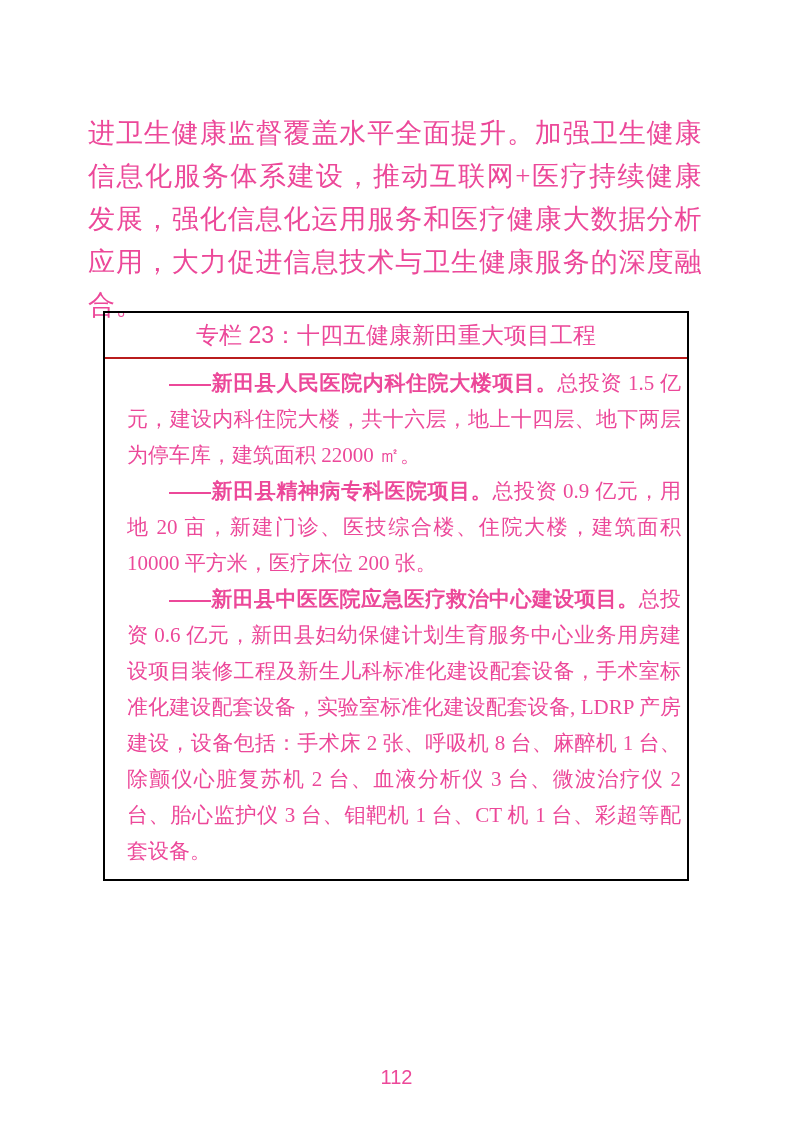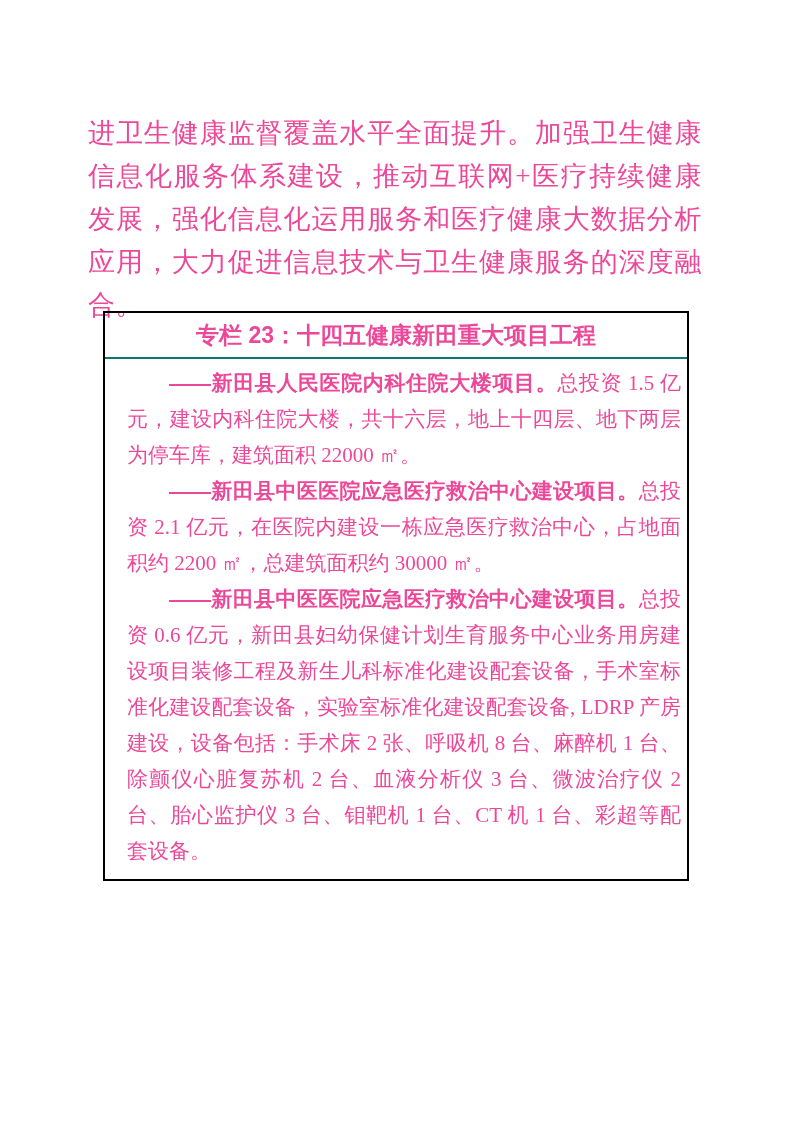--- a/index.html
+++ b/index.html
@@ -32,24 +32,24 @@
   
   .panel {
     position: absolute;
     left: 103px;
     top: 292px;
     width: 586px;
     border: 2px solid #000000;
     box-sizing: border-box;
   }
   .panel-title {
-    border-bottom: 2px solid #0f766e;
+    border-bottom: 2px solid #b91c1c;
     text-align: center;
     font-family: "Liberation Sans", sans-serif;
-    font-weight: bold;
+    font-weight: normal;
     font-size: 23px;
     line-height: 30px;
     padding: 7px 4px;
   }
   .panel-body {
     padding: 6px 6px 10px 22px;
     font-size: 21px;
     line-height: 36px;
     text-align: justify;
   }
@@ -79,22 +79,23 @@
 <div class="page">
 
   <p class="intro">进卫生健康监督覆盖水平全面提升。加强卫生健康信息化服务体系建设，推动互联网+医疗持续健康发展，强化信息化运用服务和医疗健康大数据分析应用，大力促进信息技术与卫生健康服务的深度融合。</p>
 
   <div class="panel">
     <div class="panel-title">专栏 23：十四五健康新田重大项目工程</div>
 
     <div class="panel-body">
       <p class="item"><span class="item-heading">——新田县人民医院内科住院大楼项目。</span><span>总投资 1.5 亿元，建设内科住院大楼，共十六层，地上十四层、地下两层为停车库，建筑面积 22000 ㎡。</span></p>
 
+      <p class="item"><span class="item-heading">——新田县精神病专科医院项目。</span><span>总投资 0.9 亿元，用地 20 亩，新建门诊、医技综合楼、住院大楼，建筑面积 10000 平方米，医疗床位 200 张。</span></p>
 
-      <p class="item"><span class="item-heading">——新田县中医医院应急医疗救治中心建设项目。</span><span>总投资 2.1 亿元，在医院内建设一栋应急医疗救治中心，占地面积约 2200 ㎡，总建筑面积约 30000 ㎡。</span></p>
 
       <p class="item"><span class="item-heading">——新田县中医医院应急医疗救治中心建设项目。</span><span>总投资 0.6 亿元，新田县妇幼保健计划生育服务中心业务用房建设项目装修工程及新生儿科标准化建设配套设备，手术室标准化建设配套设备，实验室标准化建设配套设备, LDRP 产房建设，设备包括：手术床 2 张、呼吸机 8 台、麻醉机 1 台、除颤仪心脏复苏机 2 台、血液分析仪 3 台、微波治疗仪 2 台、胎心监护仪 3 台、钼靶机 1 台、CT 机 1 台、彩超等配套设备。</span></p>
 
     </div>
   </div>
 
+  <div class="page-number">112</div>
 
 </div>
 
 </body></html>

